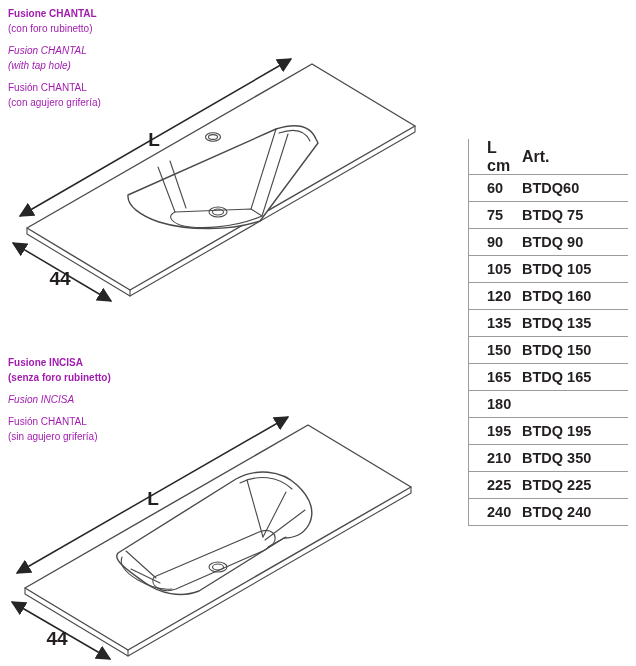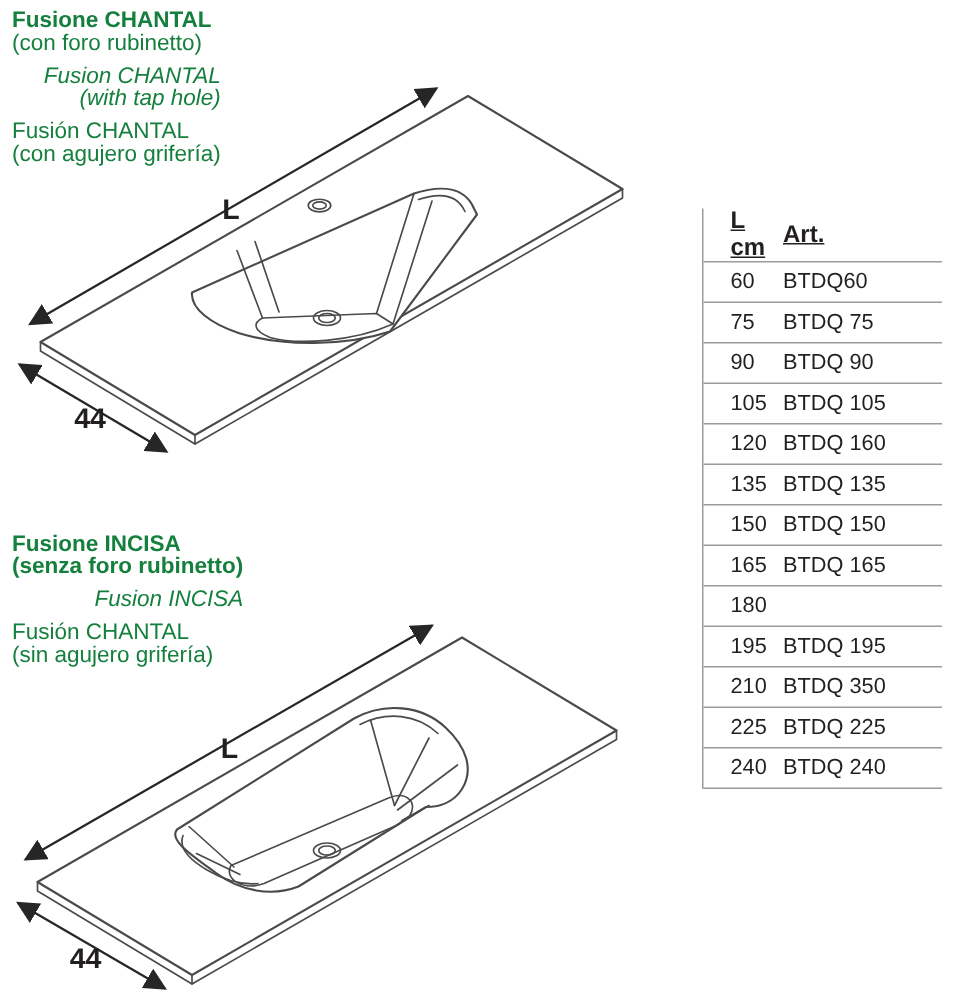--- a/index.html
+++ b/index.html
@@ -1,40 +1,40 @@
 <!DOCTYPE html>
 <html><head>
 <meta charset="utf-8">
 <style>
   * { margin:0; padding:0; box-sizing:border-box; }
   body { background:#ffffff; font-family:"Liberation Sans", sans-serif; }
   .page { position:relative; width:636px; height:666px; background:#ffffff; overflow:hidden; color:#231f20; }
 
   
-  .label-block { position:absolute; left:8px; font-size:15px; line-height:15px; color:#15803d; }
+  .label-block { position:absolute; left:8px; font-size:10px; line-height:15px; color:#a21caf; }
   .label-block .grp { margin-top:7px; }
   .label-block .grp:first-child { margin-top:0; }
   .bold { font-weight:bold; }
-  .ital { font-style:italic;text-align:right; }
+  .ital { font-style:italic; }
   #chantal-labels { top:6px; }
   #incisa-labels { top:355px; }
 
   
   svg.drawings { position:absolute; left:0; top:0; width:460px; height:666px; }
   svg .outline { fill:#ffffff; stroke:#4a4a4a; stroke-width:1.4; stroke-linejoin:round; }
   svg .thin    { fill:none; stroke:#4a4a4a; stroke-width:1.1; stroke-linejoin:round; stroke-linecap:round; }
   svg .dim     { stroke:#262626; stroke-width:1.5; fill:none; }
   svg text.dim-label { font-family:"Liberation Sans", sans-serif; font-weight:bold; font-size:19px; fill:#231f20; }
 
   
   .size-table { position:absolute; left:468px; top:139px; width:160px; border-left:1px solid #9b9b9b; }
   .size-table .hdr { display:flex; height:36px; align-items:center; border-bottom:1px solid #9b9b9b;
-                     font-size:16px; font-weight:bold;text-decoration:underline; }
+                     font-size:16px; font-weight:bold; }
   .size-table .row { display:flex; height:27px; align-items:center; border-bottom:1px solid #9b9b9b;
-                     font-size:14.5px; font-weight:normal; }
+                     font-size:14.5px; font-weight:bold; }
   .size-table .c1 { width:53px; padding-left:18px; }
   .size-table .c2 { flex:1; }
 </style>
 </head>
 <body>
 
 <div class="page">
 
   <svg class="drawings" viewBox="0 0 460 666">
     <defs>

